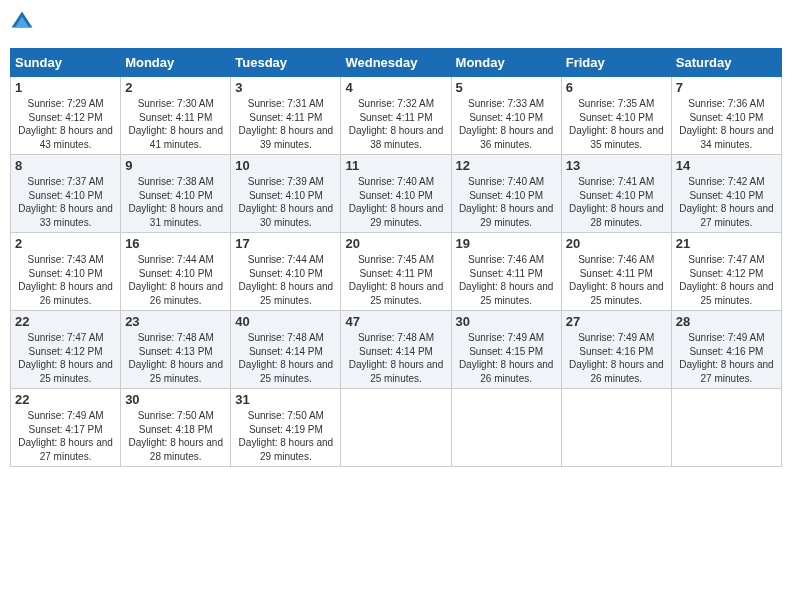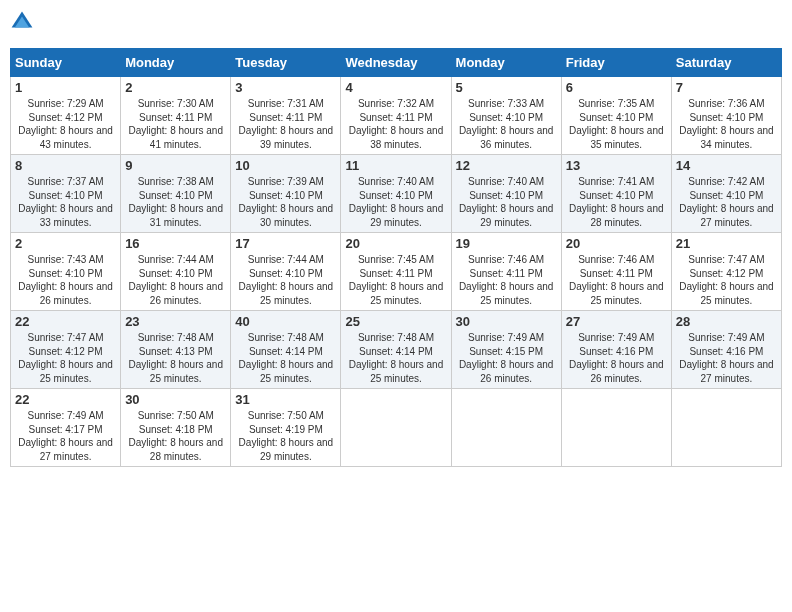--- a/index.html
+++ b/index.html
@@ -315,21 +315,21 @@
         </td>
         <td>
           <span class="day-number">40</span>
 <div class="day-info">
   Sunrise: 7:48 AM<br>
   Sunset: 4:14 PM<br>
   Daylight: 8 hours and 25 minutes.
 </div>
         </td>
         <td>
-          <span class="day-number">25</span>
+          <span class="day-number">47</span>
 <div class="day-info">
   Sunrise: 7:48 AM<br>
   Sunset: 4:14 PM<br>
   Daylight: 8 hours and 25 minutes.
 </div>
         </td>
         <td>
           <span class="day-number">30</span>
 <div class="day-info">
   Sunrise: 7:49 AM<br>

